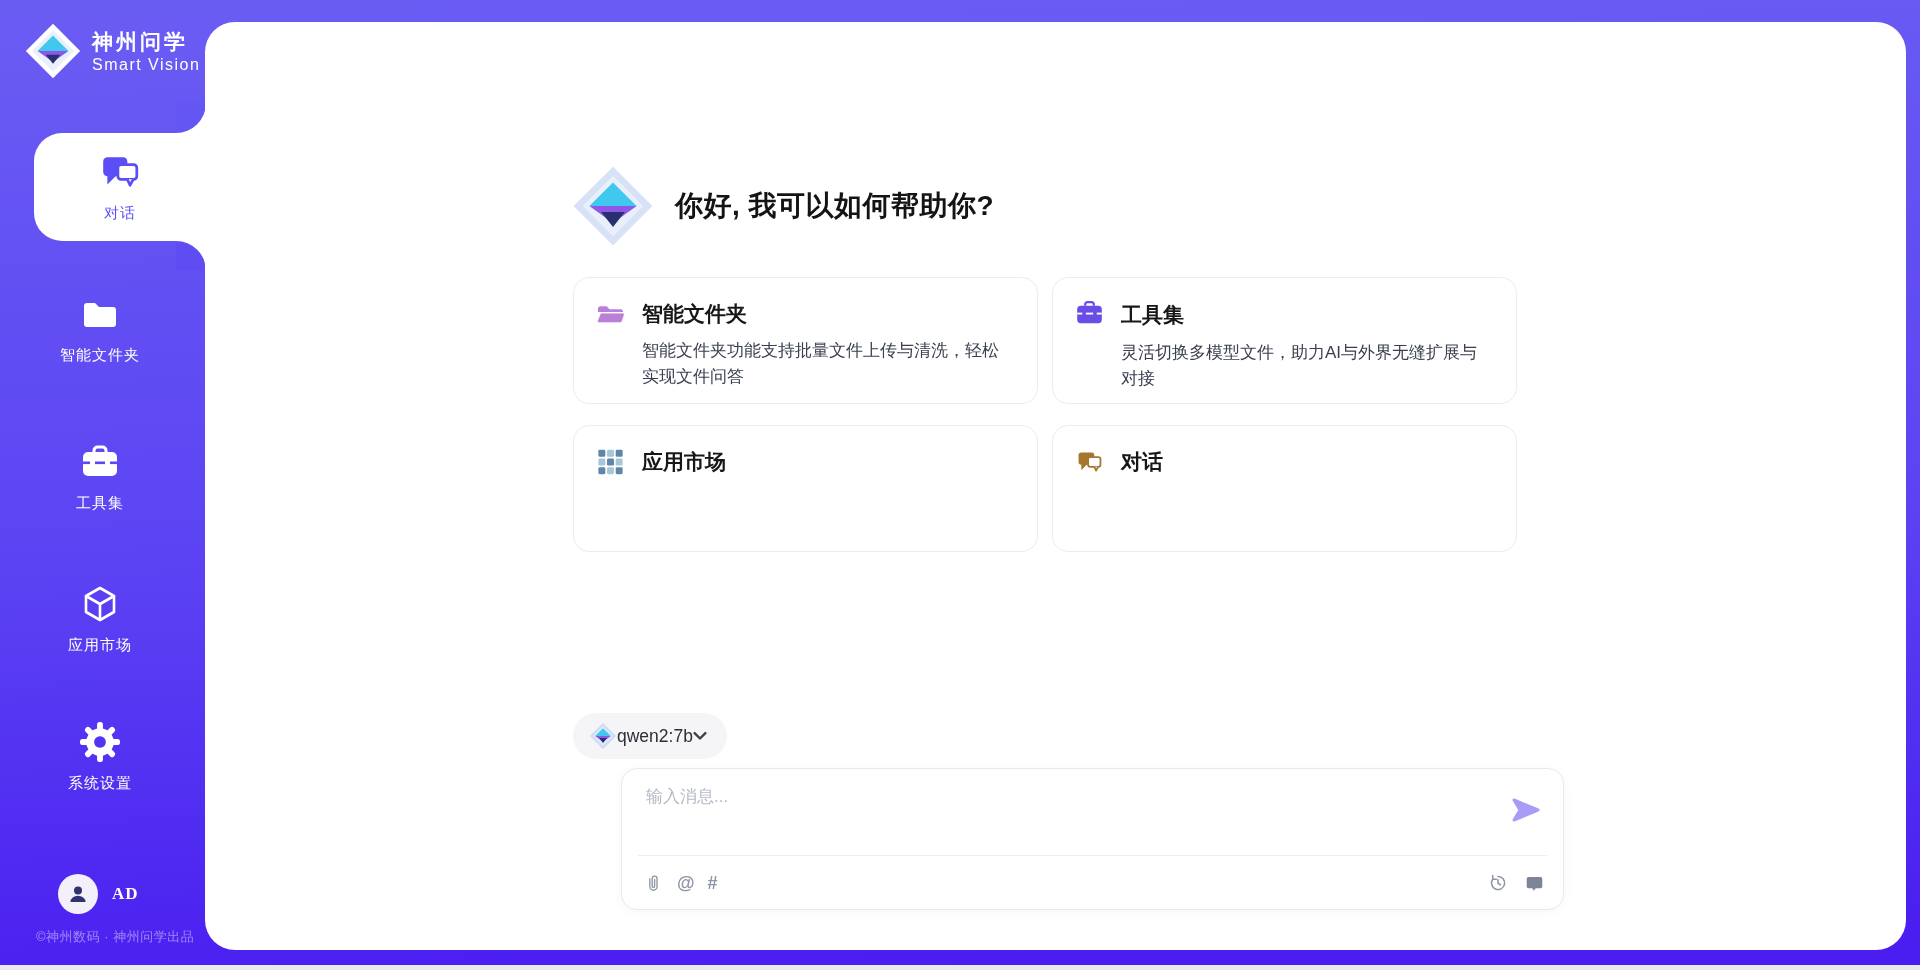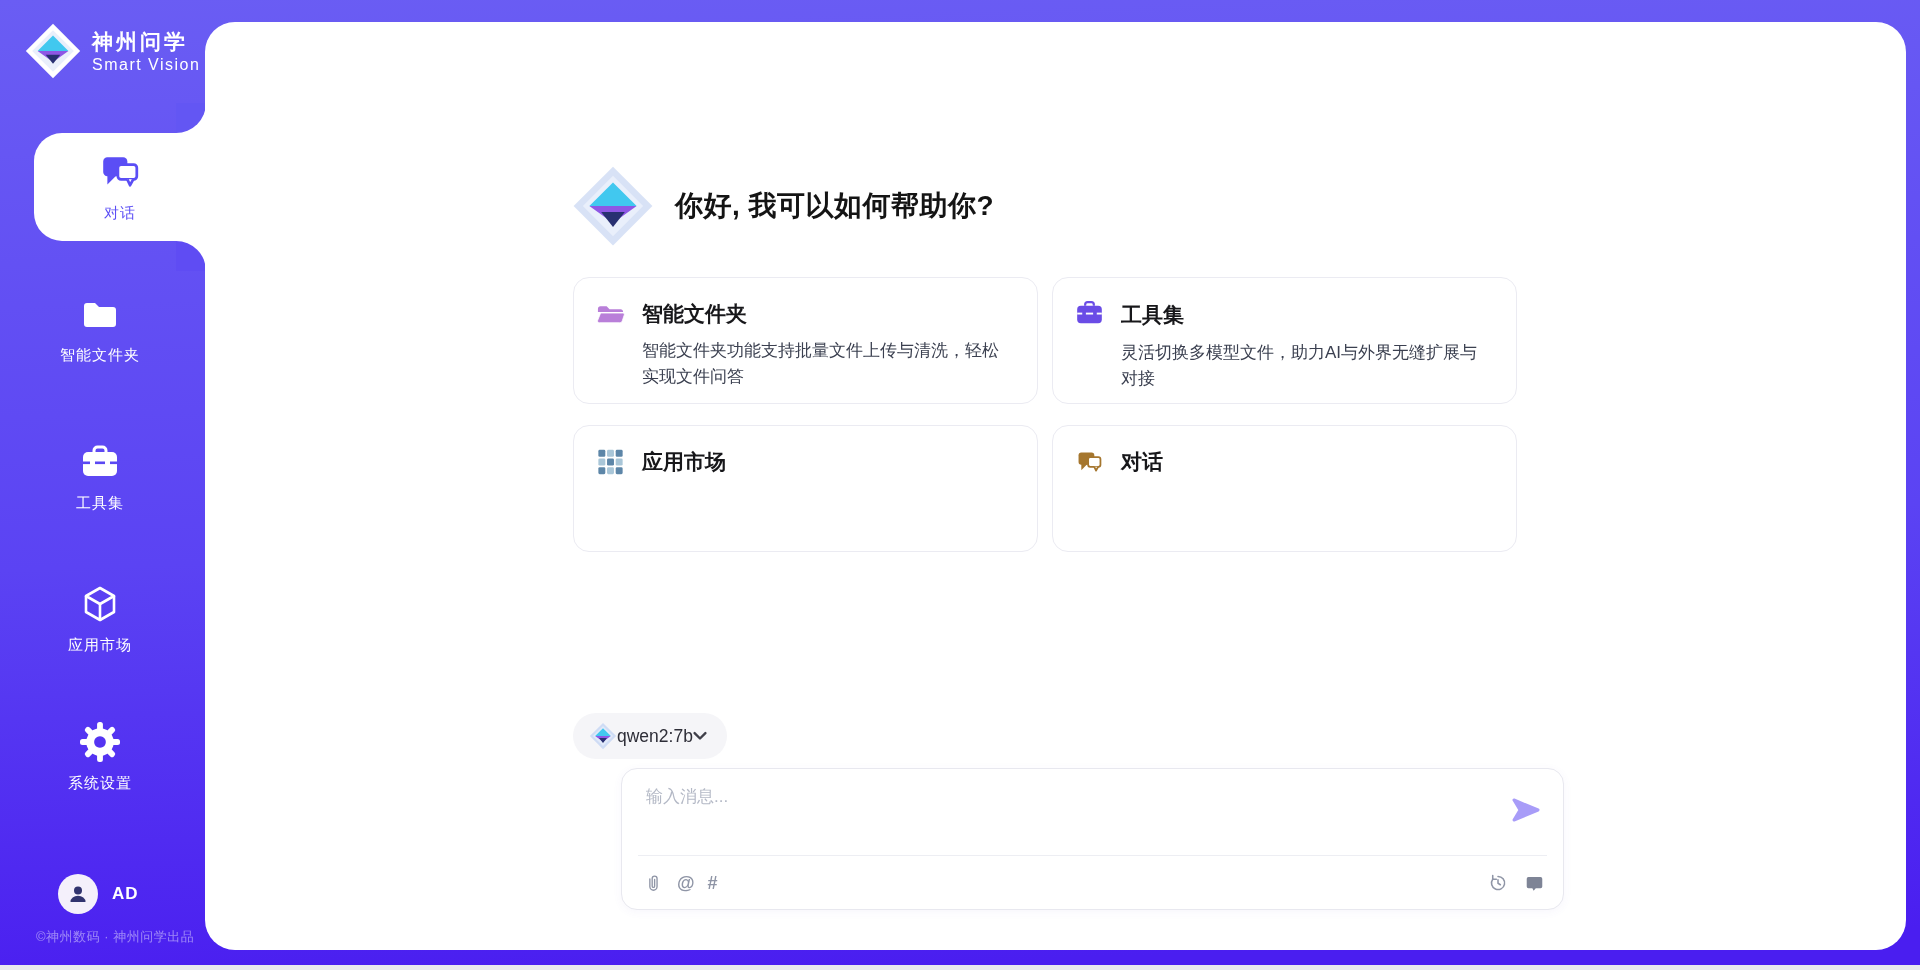--- a/index.html
+++ b/index.html
@@ -46,21 +46,21 @@
   .fillet-bottom::after { content:""; position:absolute; inset:0; background:#5f4cf3; border-top-right-radius:30px; }
 
   .item-folders  { top:294px; }
   .item-tools    { top:442px; }
   .item-market   { top:584px; }
   .item-settings { top:722px; }
 
   .user-row { position:absolute; left:58px; top:874px; display:flex; align-items:center; gap:14px; cursor:pointer; }
   .avatar { width:40px; height:40px; border-radius:50%; background:#f4f0fb; display:flex; align-items:center; justify-content:center; }
   .avatar svg { width:24px; height:24px; }
-  .user-name { color:#fff; font-size:17px; font-weight:600; letter-spacing:1px; }
+  .user-name { color:#fff; font-size:17px; font-weight:600; letter-spacing:1px;font-family:Liberation Serif, serif; }
 
   .sidebar-footer { position:absolute; left:0; top:928px; width:205px; text-align:left;
     color:rgba(255,255,255,0.45); font-size:13px; letter-spacing:0.5px;margin-left:36px; }
 
   
   .greeting { position:absolute; left:366px; top:140px; display:flex; align-items:center; gap:20px; }
   .greeting svg { width:84px; height:88px; }
   .greeting-title { font-size:28px; font-weight:bold; color:#141414; letter-spacing:0.5px; }
 
   .cards { position:absolute; left:368px; top:255px; width:944px;

